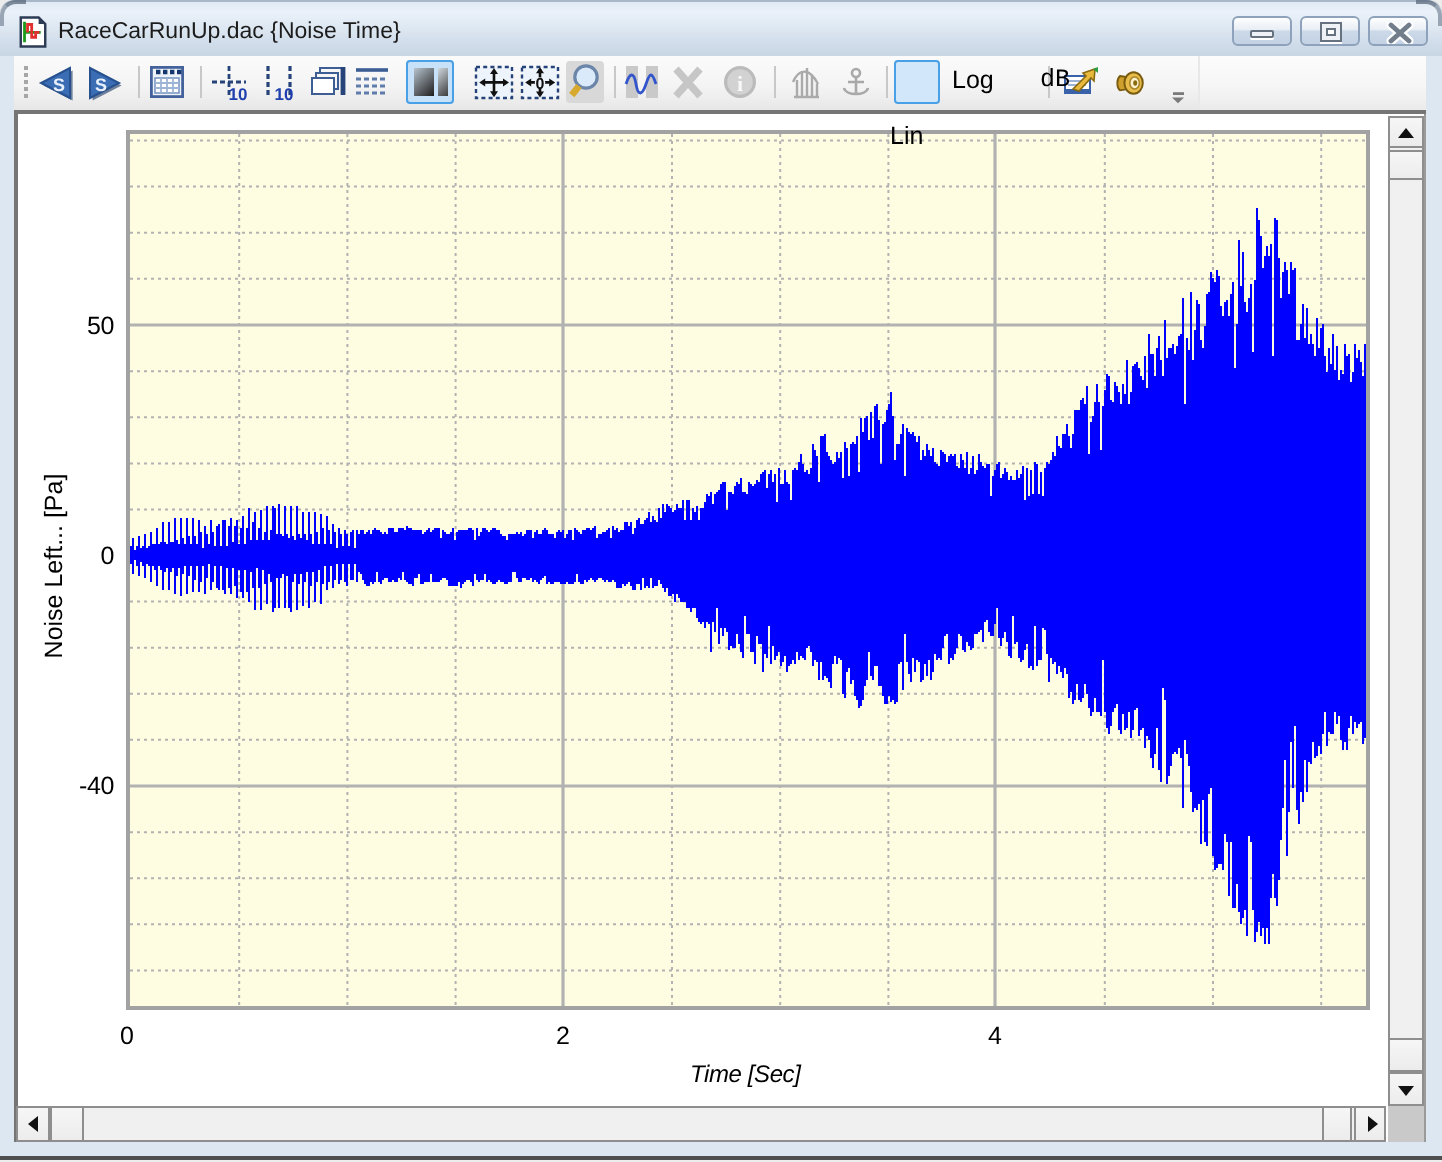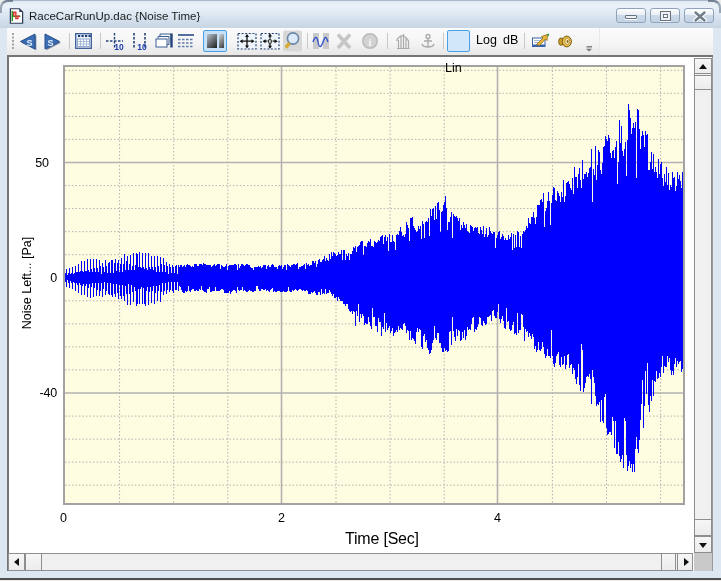--- a/index.html
+++ b/index.html
@@ -179,28 +179,28 @@
 <ellipse cx="567.6" cy="41.5" rx="1" ry="1.4" fill="#8a6a10"></ellipse>
 <path d="M586.5 46.8h5.5" stroke="#7a7a7a" stroke-width="1.4"></path>
 <path d="M586 48.8l3 2.8 3-2.8z" fill="#7a7a7a"></path>
 <rect x="69" y="33" width="1" height="16" fill="#c8c8c8"></rect>
 <rect x="100" y="33" width="1" height="16" fill="#c8c8c8"></rect>
 <rect x="307" y="33" width="1" height="16" fill="#c8c8c8"></rect>
 <rect x="387" y="33" width="1" height="16" fill="#c8c8c8"></rect>
 <rect x="443" y="33" width="1" height="16" fill="#c8c8c8"></rect>
 <rect x="524" y="33" width="1" height="16" fill="#c8c8c8"></rect>
 </svg>
-<div class="lbl ylab" style="left:27px; top:156px;text-align:center;">50</div>
+<div class="lbl ylab" style="left:27px; top:156px;">50</div>
 <div class="lbl ylab" style="left:27px; top:271px;">0</div>
 <div class="lbl ylab" style="left:27px; top:386px;">-40</div>
 <div class="yaxis">Noise Left... [Pa]</div>
 <div class="lbl" style="left:60px; top:511px;">0</div>
 <div class="lbl" style="left:278px; top:511px;">2</div>
 <div class="lbl" style="left:494px; top:511px;">4</div>
-<div class="lbl" style="left:345px; top:530px; font-size:16px;">Time [Sec]</div>
+<div class="lbl" style="left:345px; top:530px; font-size:12px;font-style:italic;">Time [Sec]</div>
 
 <div class="vsb"></div>
 <div class="sbb" style="left:694px; top:58px; width:18px; height:16px;">
     <div class="tri" style="left:4px; top:5px; border-left:4.5px solid transparent; border-right:4.5px solid transparent; border-bottom:5.5px solid #111;"></div>
   </div>
 <div class="sbb" style="left:694px; top:75px; width:18px; height:15px;"></div>
 <div class="sbb" style="left:694px; top:519px; width:18px; height:17px;"></div>
 <div class="sbb" style="left:694px; top:536px; width:18px; height:17px;">
     <div class="tri" style="left:4px; top:6px; border-left:4.5px solid transparent; border-right:4.5px solid transparent; border-top:5.5px solid #111;"></div>
   </div>
@@ -214,16 +214,16 @@
     <div class="tri" style="left:6px; top:4px; border-top:4.5px solid transparent; border-bottom:4.5px solid transparent; border-left:5.5px solid #111;"></div>
   </div>
 <div class="corner"></div>
 <div class="bblue"></div>
 <div class="bdark"></div>
 <div class="blight"></div>
 
 <div class="tbtn" style="left:447px; top:30px; width:23px; height:22px;"></div>
 <div class="ttxt" style="left:445px;margin-top:28px;">Lin</div>
 <div class="ttxt" style="left:476px;">Log</div>
-<div class="ttxt" style="left:503px;">dB</div>
+<div class="ttxt" style="left:520px;font-family:Liberation Mono, monospace;">dB</div>
 <div class="tbtn" style="left:203px; top:30px; width:24px; height:22px; background:#c6e1f8;"></div>
 <div style="position:absolute;left:207px;top:34px;width:10px;height:14px;background:linear-gradient(135deg,#b8c4ce,#1c1c1c);"></div>
 <div style="position:absolute;left:219px;top:34px;width:5px;height:14px;background:linear-gradient(135deg,#cfd8df,#3c3c3c);"></div>
 
 </body></html>

